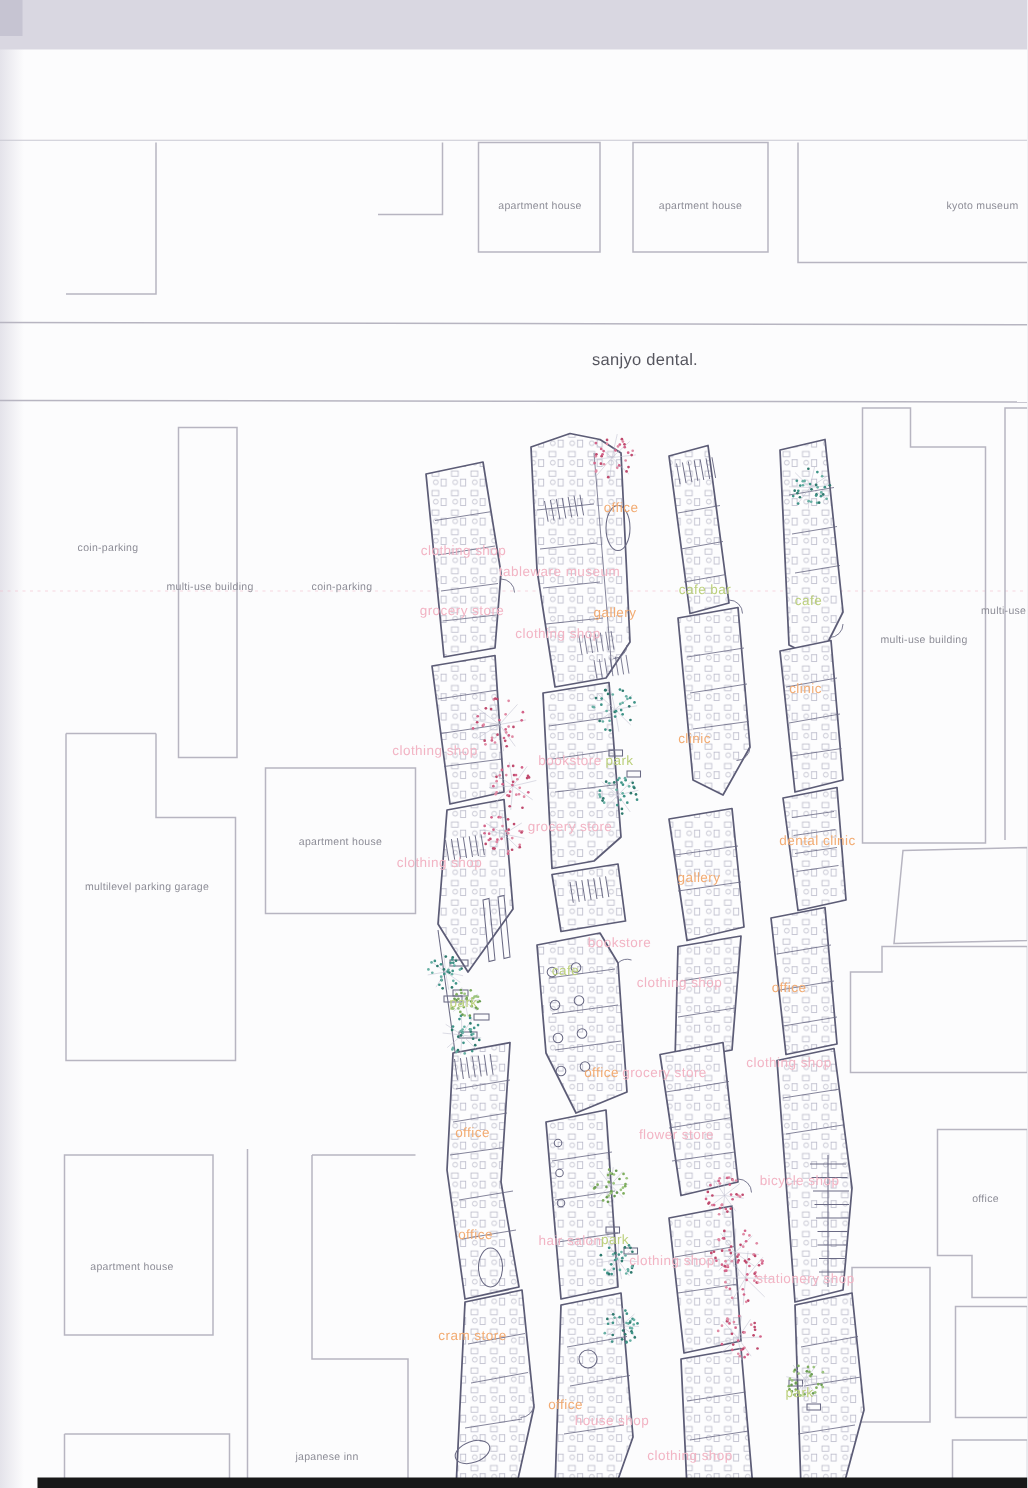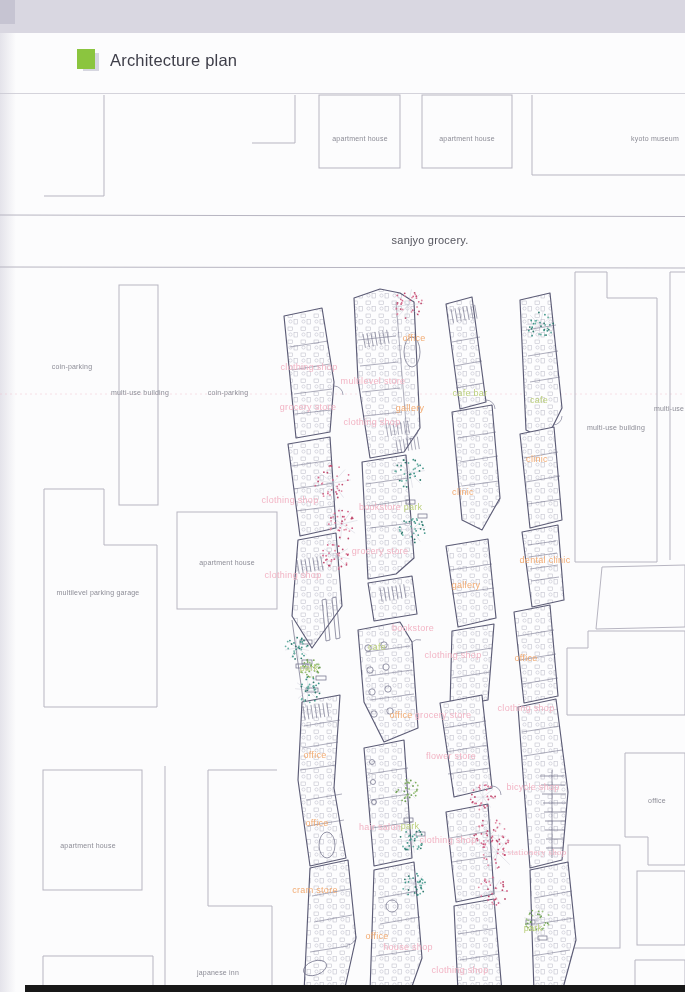--- a/index.html
+++ b/index.html
@@ -37,27 +37,20 @@
 </head>
 <body>
 
 <div class="page">
 
   <div class="leftedge"></div>
   <div class="topband">
     <div class="topband-patch"></div>
   </div>
 
-  <div class="header">
-    <span class="logo">
-      <span class="logo-shadow"></span>
-      <span class="logo-green"></span>
-    </span>
-    <h1 class="page-title">Architecture plan</h1>
-  </div>
 
   <svg class="siteplan" width="685" height="992" viewBox="0 0 685 992">
     <defs>
       <pattern id="furn" width="13" height="13" patternUnits="userSpaceOnUse">
         <rect width="13" height="13" fill="#fdfdfe"></rect>
         <g fill="none" stroke="#8585a0" stroke-width="0.5" opacity="0.6">
           <rect x="2" y="2" width="4.5" height="3.5"></rect>
           <rect x="8" y="7.5" width="3.5" height="4.5"></rect>
           <circle cx="4.5" cy="9.5" r="1.6"></circle>
         </g>
@@ -925,21 +918,21 @@
           <circle cx="305.6" cy="672.3" r="0.9" fill="#9cc47e"></circle>
           <circle cx="308.3" cy="676.4" r="0.9" fill="#6a9c52"></circle>
           <circle cx="304.4" cy="662.9" r="0.9" fill="#7fae5f"></circle>
           <circle cx="318.7" cy="664.5" r="0.9" fill="#9cc47e"></circle>
           <circle cx="307.2" cy="660.0" r="0.9" fill="#6a9c52"></circle>
         </g>
       </g>
   </svg>
 
   <div class="labels">
-      <span class="plbl street" style="left: 430px; top: 240px;">sanjyo grocery.</span>
+      <span class="plbl street" style="left: 430px; top: 240px;">sanjyo dental.</span>
       <span class="plbl gray" style="left: 360px; top: 138px;">apartment house</span>
       <span class="plbl gray" style="left: 467px; top: 138px;">apartment house</span>
       <span class="plbl gray" style="left: 655px; top: 138px;">kyoto museum</span>
       <span class="plbl gray" style="left: 72px; top: 366px;">coin-parking</span>
       <span class="plbl gray" style="left: 140px; top: 392px;">multi-use building</span>
       <span class="plbl gray" style="left: 228px; top: 392px;">coin-parking</span>
       <span class="plbl gray" style="left: 227px; top: 562px;">apartment house</span>
       <span class="plbl gray" style="left: 98px; top: 592px;">multilevel parking garage</span>
       <span class="plbl gray" style="left: 88px; top: 845px;">apartment house</span>
       <span class="plbl gray" style="left: 218px; top: 972px;">japanese inn</span>
@@ -952,36 +945,36 @@
       <span class="plbl orange" style="left: 463px; top: 492px;">clinic</span>
       <span class="plbl orange" style="left: 527px; top: 560px; margin-left: 18px;">dental clinic</span>
       <span class="plbl orange" style="left: 466px; top: 585px;">gallery</span>
       <span class="plbl orange" style="left: 526px; top: 658px;">office</span>
       <span class="plbl orange" style="left: 401px; top: 715px;">office</span>
       <span class="plbl orange" style="left: 315px; top: 755px;">office</span>
       <span class="plbl orange" style="left: 317px; top: 823px;">office</span>
       <span class="plbl orange" style="left: 315px; top: 890px;">cram store</span>
       <span class="plbl orange" style="left: 377px; top: 936px;">office</span>
       <span class="plbl pink" style="left: 309px; top: 367px;">clothing shop</span>
-      <span class="plbl pink" style="left: 373px; top: 381px;">multilevel store</span>
+      <span class="plbl pink" style="left: 373px; top: 381px;">tableware museum</span>
       <span class="plbl pink" style="left: 308px; top: 407px;">grocery store</span>
       <span class="plbl pink" style="left: 372px; top: 422px;">clothing shop</span>
       <span class="plbl pink" style="left: 290px; top: 500px;">clothing shop</span>
       <span class="plbl pink" style="left: 380px; top: 507px;">bookstore</span>
       <span class="plbl pink" style="left: 380px; top: 551px;">grocery store</span>
       <span class="plbl pink" style="left: 293px; top: 575px;">clothing shop</span>
       <span class="plbl pink" style="left: 413px; top: 628px;">bookstore</span>
       <span class="plbl pink" style="left: 453px; top: 655px;">clothing shop</span>
       <span class="plbl pink" style="left: 526px; top: 708px;">clothing shop</span>
       <span class="plbl pink" style="left: 443px; top: 715px;">grocery store</span>
       <span class="plbl pink" style="left: 451px; top: 756px;">flower store</span>
       <span class="plbl pink" style="left: 533px; top: 787px; text-align: right;">bicycle shop</span>
       <span class="plbl pink" style="left: 380px; top: 827px;">hair salon</span>
       <span class="plbl pink" style="left: 448px; top: 840px;">clothing shop</span>
-      <span class="plbl pink" style="left: 537px; top: 852px; font-family: Liberation Serif, serif;">stationery shop</span>
+      <span class="plbl pink" style="left: 537px; top: 852px;">stationery shop</span>
       <span class="plbl pink" style="left: 408px; top: 947px;">house shop</span>
       <span class="plbl pink" style="left: 460px; top: 970px;">clothing shop</span>
       <span class="plbl green" style="left: 470px; top: 393px;">cafe bar</span>
       <span class="plbl green" style="left: 539px; top: 400px;">cafe</span>
       <span class="plbl green" style="left: 413px; top: 507px;">park</span>
       <span class="plbl green" style="left: 377px; top: 647px;">cafe</span>
       <span class="plbl green" style="left: 309px; top: 668px;">park</span>
       <span class="plbl green" style="left: 410px; top: 826px;">park</span>
       <span class="plbl green" style="left: 533px; top: 928px;">park</span>
     </div>

